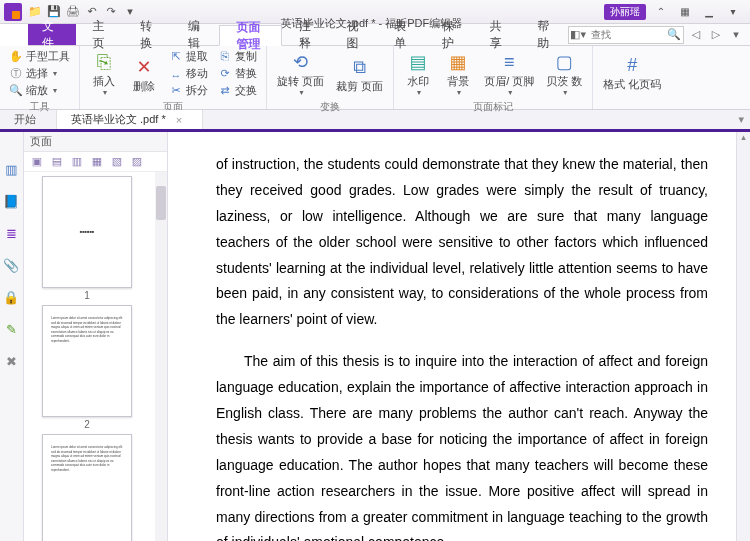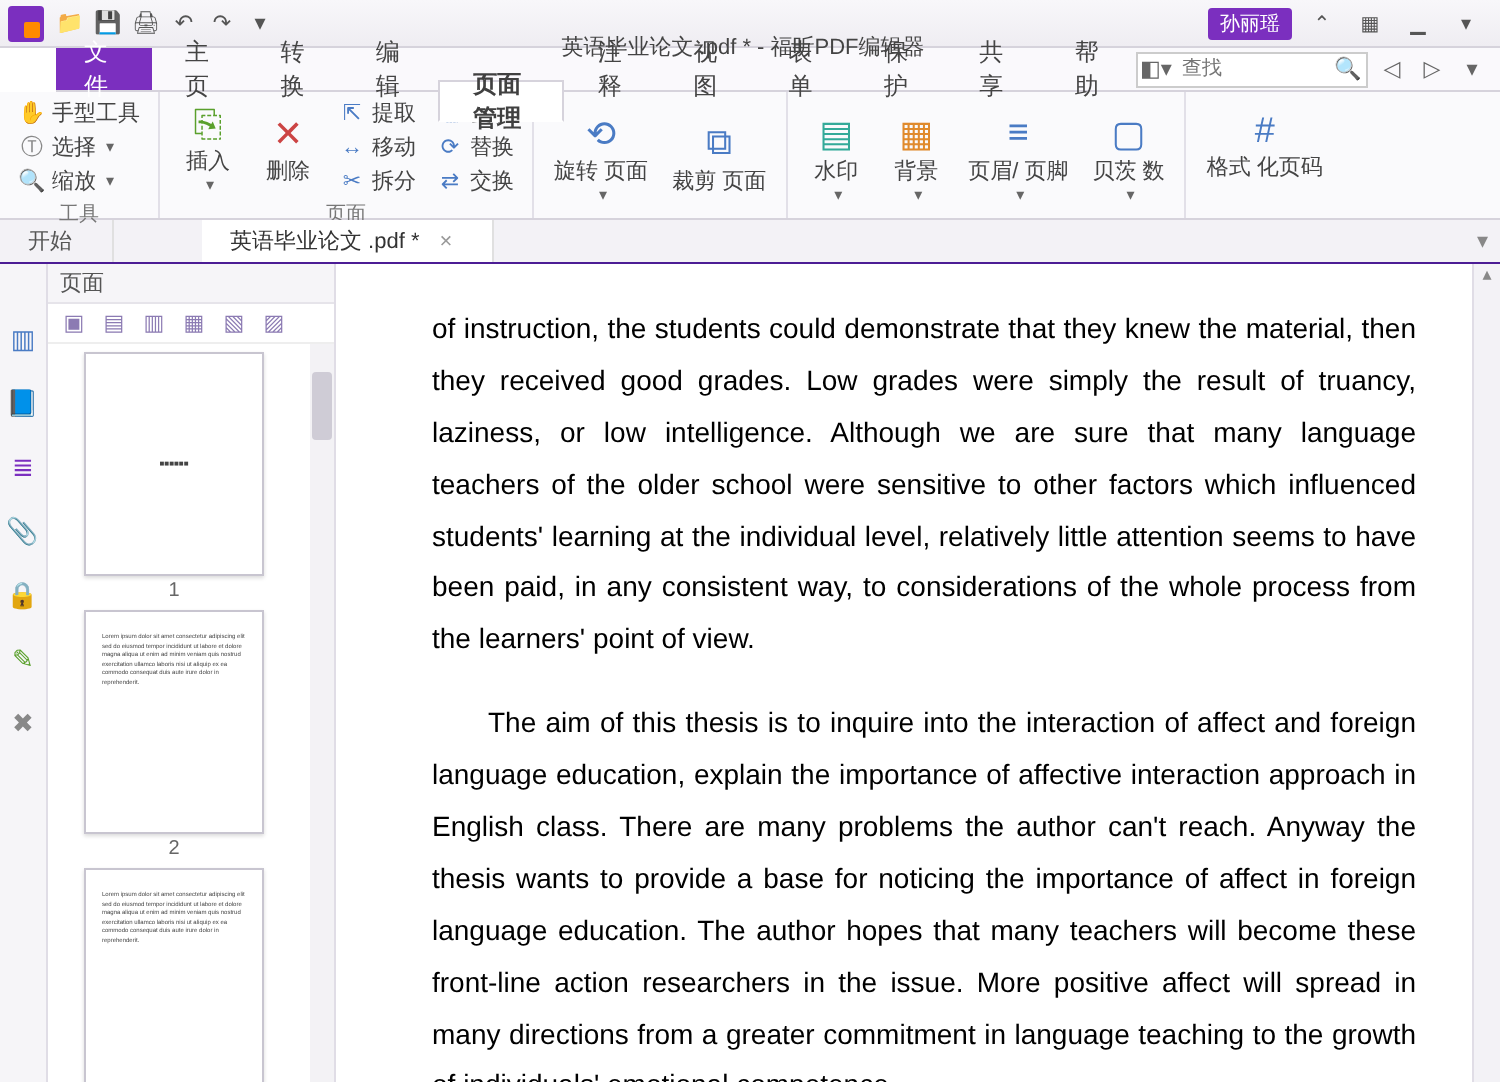--- a/index.html
+++ b/index.html
@@ -15,42 +15,42 @@
 .title-right { display:flex; align-items:center; gap:4px; padding-right:6px; }
 .user-tag { background:#7b2fbf; color:#fff; padding:1px 6px; font-size:10px; border-radius:2px; }
 .win-ctrl { display:flex; gap:2px; }
 .win-ctrl span { width:22px; height:16px; display:inline-flex; align-items:center; justify-content:center; color:#555; cursor:pointer; font-size:10px; }
 
 
 .menubar { height:22px; background:#faf9fc; display:flex; align-items:stretch; border-bottom:1px solid #d6d3dc;margin-left:28px; }
 .file-btn { background:#7b2fbf; color:#fff; padding:0 14px; display:flex; align-items:center; font-size:12px; }
 .menu-tabs { display:flex; }
 .menu-tab { padding:0 17px; display:flex; align-items:center; font-size:12px; color:#444; cursor:pointer; }
-.menu-tab.active { background:#fff; border:1px solid #d6d3dc; border-bottom:1px solid #fff; color:#404040; font-weight:bold; position:relative; top:16px; }
+.menu-tab.active { background:#fff; border:1px solid #d6d3dc; border-bottom:1px solid #fff; color:#8b5cf6; font-weight:bold; position:relative; top:1px; }
 .menubar-right { margin-left:auto; display:flex; align-items:center; gap:4px; padding-right:6px; }
 .search-wrap { display:flex; align-items:center; border:1px solid #ccc; background:#fff; height:18px; }
 .search-wrap input { border:none; outline:none; font-size:10px; width:78px; padding:0 4px; }
 .search-wrap .sicon { width:18px; text-align:center; color:#666; cursor:pointer; }
 .nav-arrow { width:16px; text-align:center; color:#666; cursor:pointer; }
 
 
 .ribbon { height:64px; background:#fafafc; border-bottom:1px solid #d6d3dc; display:flex; }
 .ribbon-group { border-right:1px solid #e2e0e8; padding:2px 6px 0 6px; display:flex; flex-direction:column; }
 .rg-body { display:flex; gap:4px; flex:1; }
 .rg-label { text-align:center; font-size:10px; color:#777; padding:1px 0; }
 .rbtn-s { display:flex; align-items:center; gap:3px; font-size:11px; color:#444; padding:1px 3px; cursor:pointer; height:17px; white-space:nowrap; }
 .rbtn-s .ico { width:14px; height:14px; display:inline-flex; align-items:center; justify-content:center; font-size:11px; }
 .rbtn-v { display:flex; flex-direction:column; align-items:center; justify-content:center; gap:1px; font-size:11px; color:#444; padding:2px 4px; cursor:pointer; min-width:36px; }
 .rbtn-v .ico { width:24px; height:24px; display:flex; align-items:center; justify-content:center; font-size:18px; }
 .rbtn-v .lbl { white-space:nowrap; line-height:1.1; text-align:center; }
 .drop { font-size:8px; color:#666; margin-left:2px; }
 .col { display:flex; flex-direction:column; }
 
 
-.doctabs { height:22px; background:#f3f2f6; border-bottom:1px solid #4c1d95; display:flex; align-items:stretch;gap:44px; }
+.doctabs { height:22px; background:#f3f2f6; border-bottom:3px solid #4c1d95; display:flex; align-items:stretch; }
 .doctab { padding:0 20px 0 14px; display:flex; align-items:center; font-size:11px; color:#555; border-right:1px solid #e0e0e0; position:relative; cursor:pointer; }
 .doctab.active { background:#fff; color:#333; }
 .doctab .x { margin-left:10px; color:#999; cursor:pointer; }
 .doctabs-right { margin-left:auto; padding:0 6px; display:flex; align-items:center; color:#888; cursor:pointer; }
 
 
 .workspace { display:flex; height:409px; }
 .leftrail { width:24px; background:#f6f5f8; border-right:1px solid #e0dde6; display:flex; flex-direction:column; align-items:center; padding-top:28px; gap:14px; }
 .leftrail span { width:18px; height:18px; display:flex; align-items:center; justify-content:center; font-size:13px; cursor:pointer; }
 .rightrail { width:14px; background:#f3f2f6; border-left:1px solid #e0dde6; }
@@ -202,20 +202,21 @@
           <span class="lbl">旋转
 页面</span>
           <span class="drop">▾</span>
         </div>
       <div class="rbtn-v">
           <span class="ico c-blue">⧉</span>
           <span class="lbl">裁剪
 页面</span>
         </div>
     </div>
+    <div class="rg-label">变换</div>
   </div>
 
   <div class="ribbon-group">
     <div class="rg-body">
       <div class="rbtn-v">
           <span class="ico c-teal">▤</span>
           <span class="lbl">水印</span>
           <span class="drop">▾</span>
         </div>
       <div class="rbtn-v">
@@ -229,20 +230,21 @@
 页脚</span>
           <span class="drop">▾</span>
         </div>
       <div class="rbtn-v">
           <span class="ico c-blue">▢</span>
           <span class="lbl">贝茨
 数</span>
           <span class="drop">▾</span>
         </div>
     </div>
+    <div class="rg-label">页面标记</div>
   </div>
 
   <div class="ribbon-group" style="border-right:none">
     <div class="rg-body">
       <div class="rbtn-v">
           <span class="ico c-blue">#</span>
           <span class="lbl">格式
 化页码</span>
         </div>
     </div>

